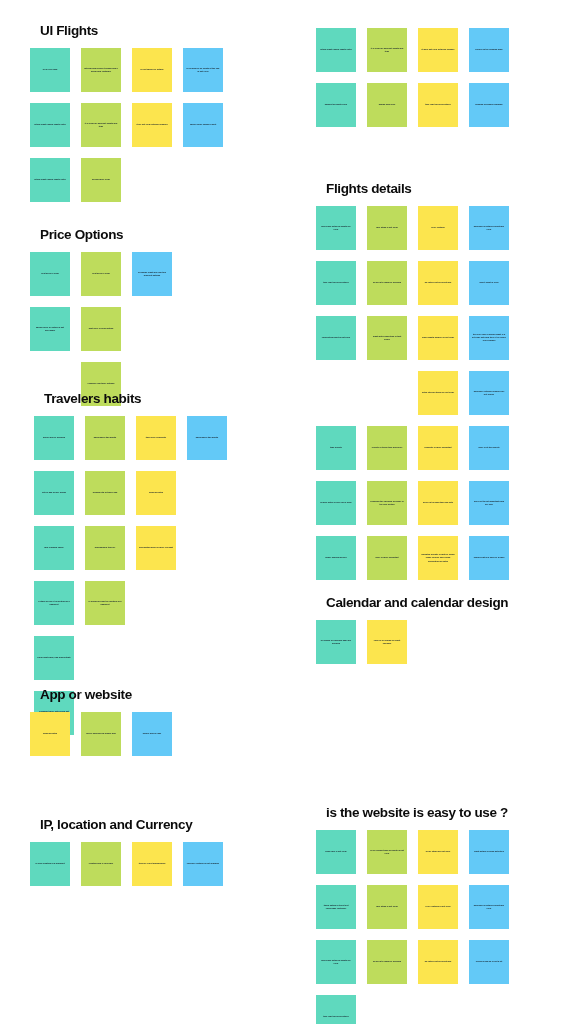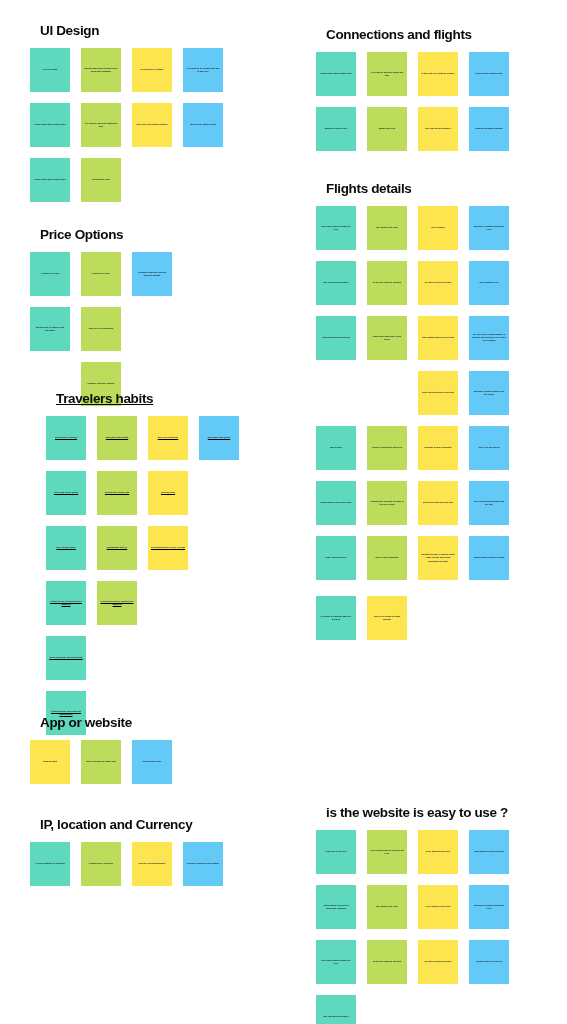--- a/index.html
+++ b/index.html
@@ -75,21 +75,21 @@
   .green  { background: #BEDC5C; }
   .yellow { background: #FCE54E; }
   .blue   { background: #63C9F7; }
 </style>
 </head>
 <body>
 
 <div id="board">
   <div class="column" id="col-left">
       <div class="section" style="top: 24px; left: 0px;">
-        <div class="section-title">UI Design</div>
+        <div class="section-title">UI Flights</div>
         <div class="grid">
           <div class="notecol">
             <div class="note teal">
               <span>UI is very solid</span>
             </div>
             <div class="note teal">
               <span>return flight comes exactly after</span>
             </div>
             <div class="note teal">
               <span>return flight comes exactly after</span>
@@ -146,21 +146,21 @@
               <span>economy has three options</span>
             </div>
           </div>
           <div class="notecol">
             <div class="note blue">
               <span>economy flight also has two different options</span>
             </div>
           </div>
         </div>
       </div>
-      <div class="section" style="top: 392px; left: 16px; text-decoration: underline;">
+      <div class="section" style="top: 392px; left: 4px;">
         <div class="section-title">Travelers habits</div>
         <div class="grid">
           <div class="notecol">
             <div class="note teal">
               <span>prefer wifi for booking</span>
             </div>
             <div class="note teal">
               <span>lots of app on her phone</span>
             </div>
             <div class="note teal">
@@ -201,21 +201,21 @@
               <span>information given is more relevant</span>
             </div>
           </div>
           <div class="notecol">
             <div class="note blue">
               <span>passengers two adults</span>
             </div>
           </div>
         </div>
       </div>
-      <div class="section" style="top: 716px; left: 0px;">
+      <div class="section" style="top: 688px; left: 0px;">
         <div class="section-title">App or website</div>
         <div class="grid">
           <div class="notecol">
             <div class="note yellow">
               <span>using desktop</span>
             </div>
           </div>
           <div class="notecol">
             <div class="note green">
               <span>prefer booking via mobile app</span>
@@ -249,21 +249,20 @@
           <div class="notecol">
             <div class="note blue">
               <span>currency options is not available</span>
             </div>
           </div>
         </div>
       </div>
     </div>
   <div class="column" id="col-right">
       <div class="section" style="top: 28px; left: 0px;">
-        <div class="section-title">Connections and flights</div>
         <div class="grid">
           <div class="notecol">
             <div class="note teal">
               <span>return flight comes exactly after</span>
             </div>
             <div class="note teal">
               <span>amount of flights clear</span>
             </div>
           </div>
           <div class="notecol">
@@ -392,20 +391,21 @@
             <div class="note blue">
               <span>price list to not important from her side</span>
             </div>
             <div class="note blue">
               <span>flexible dates is only for 3 days</span>
             </div>
           </div>
         </div>
       </div>
       <div class="section" style="top: 596px; left: 0px;">
+        <div class="section-title">Calendar and calendar design</div>
         <div class="grid">
           <div class="notecol">
             <div class="note teal">
               <span>UI design of Calendar page are missing</span>
             </div>
           </div>
           <div class="notecol">
             <div class="note yellow">
               <span>Look of UI design for flight calendar</span>
             </div>

